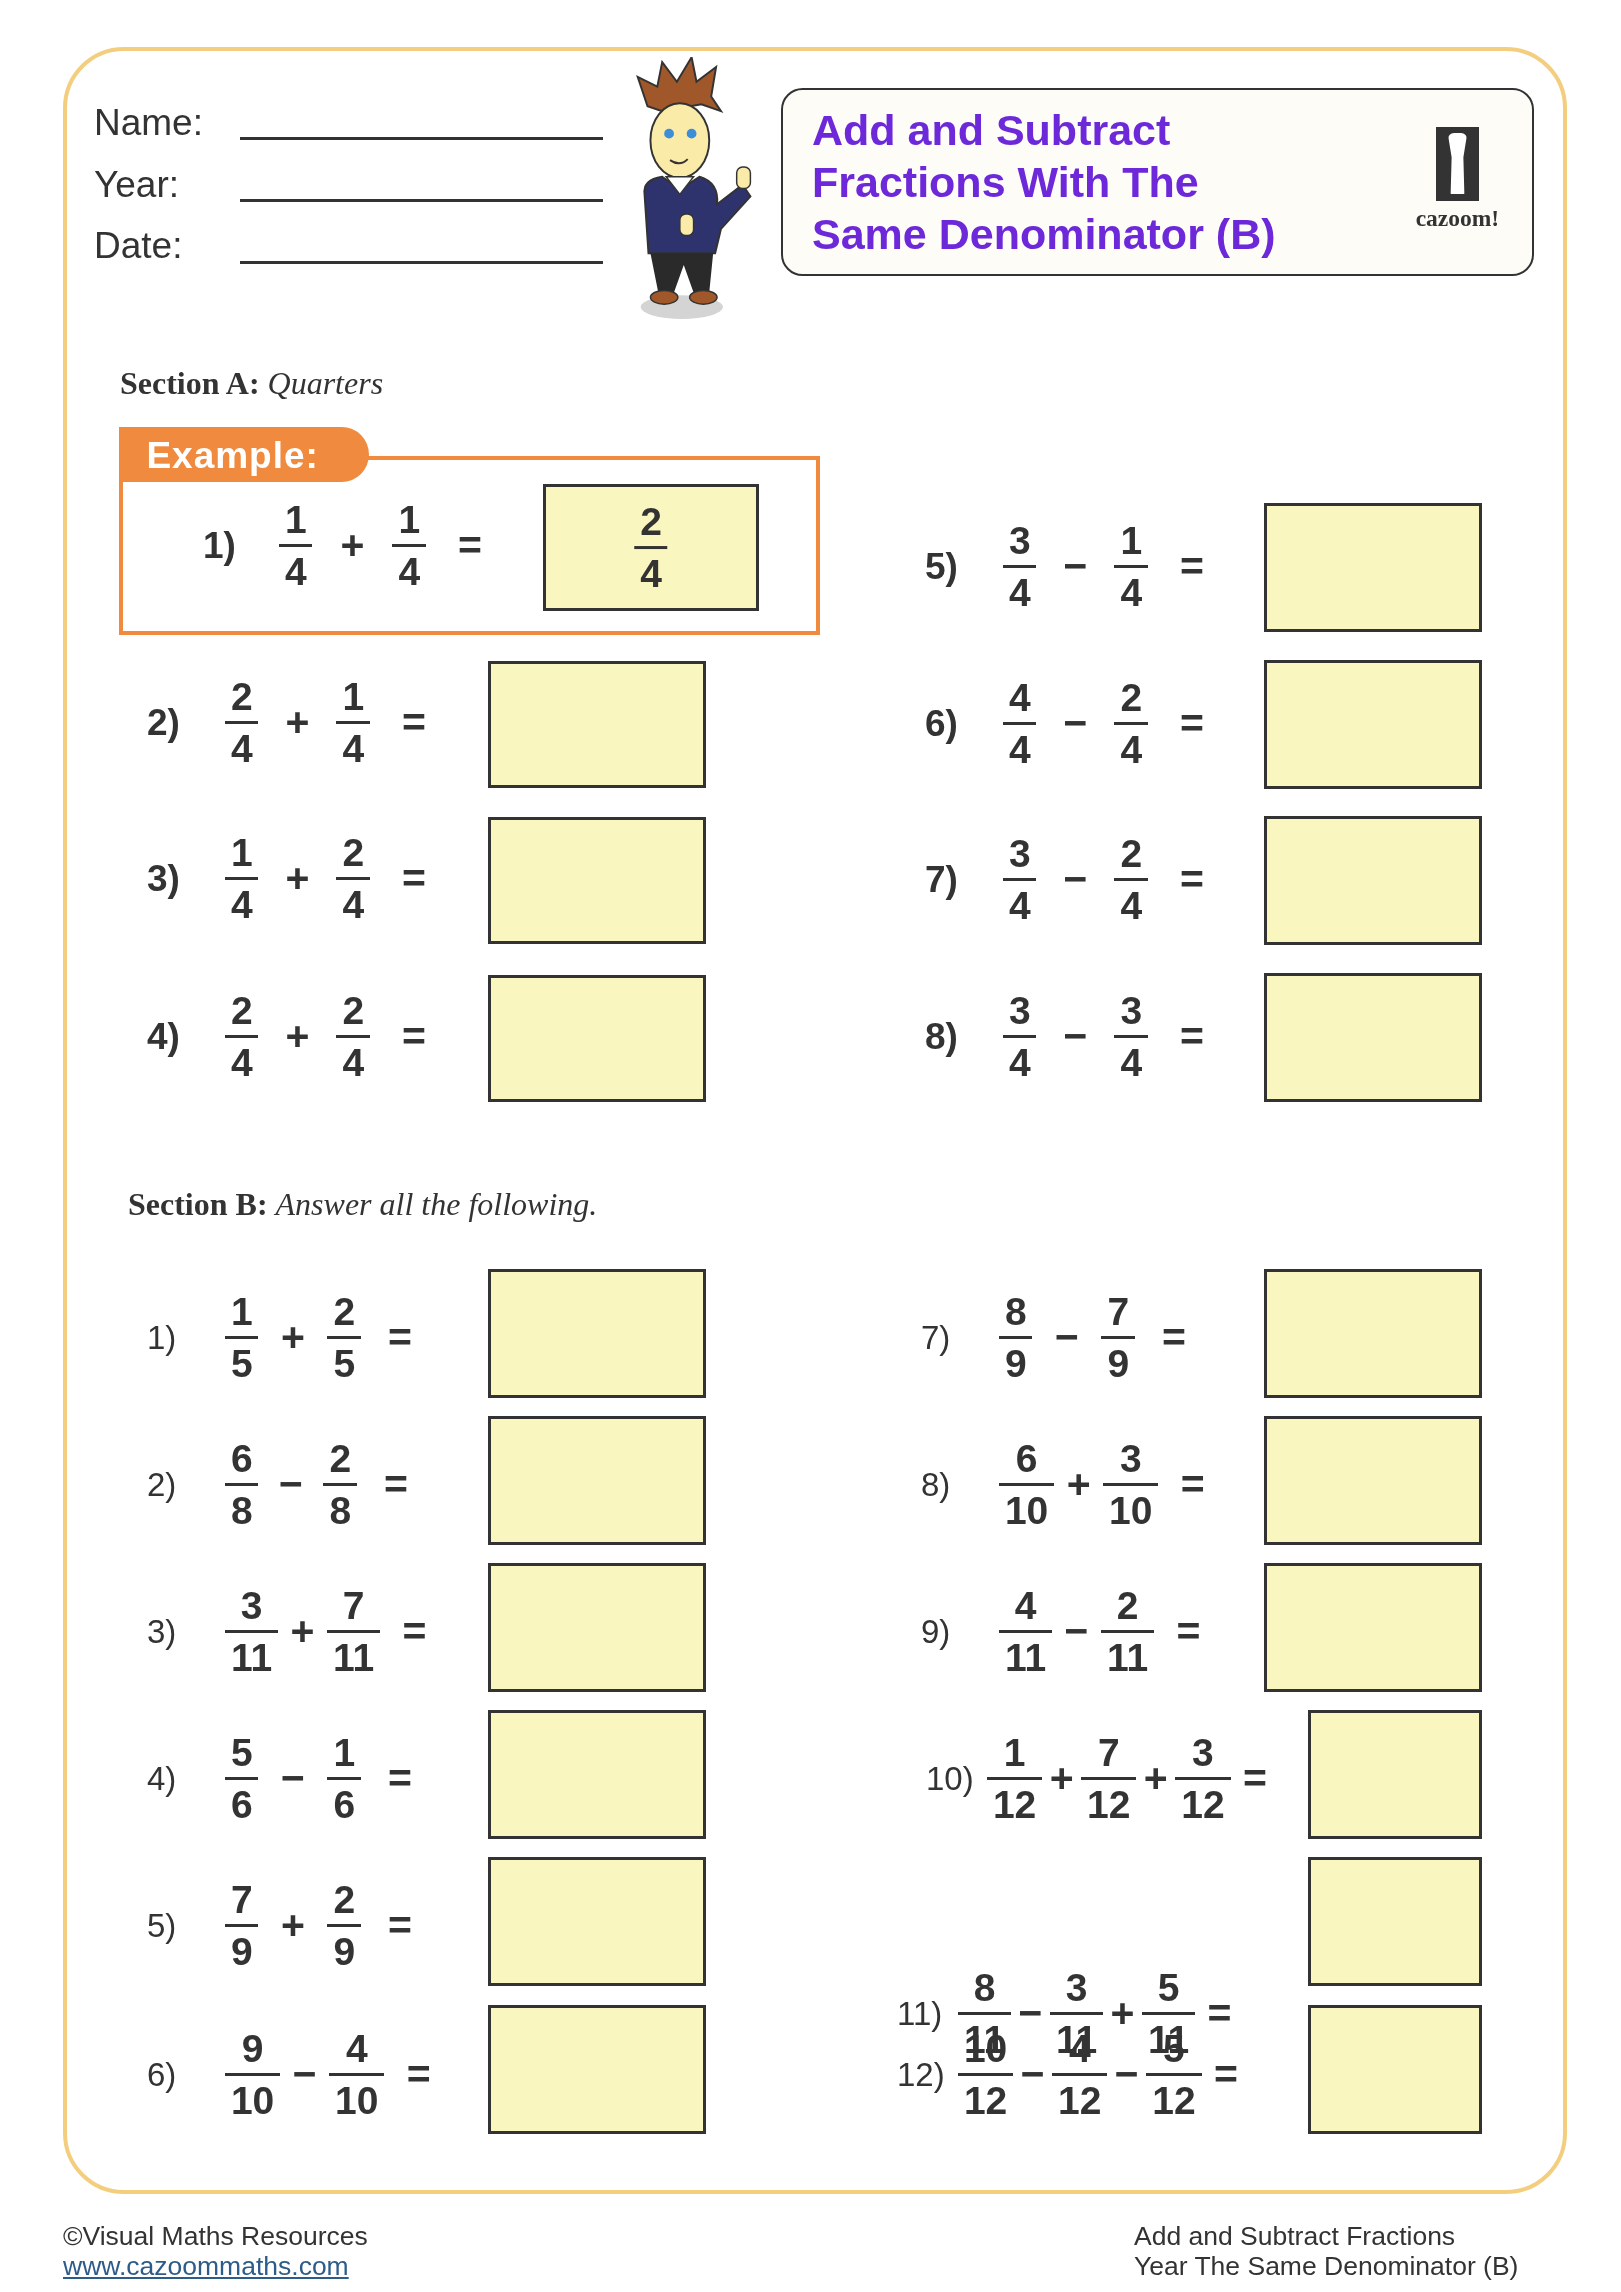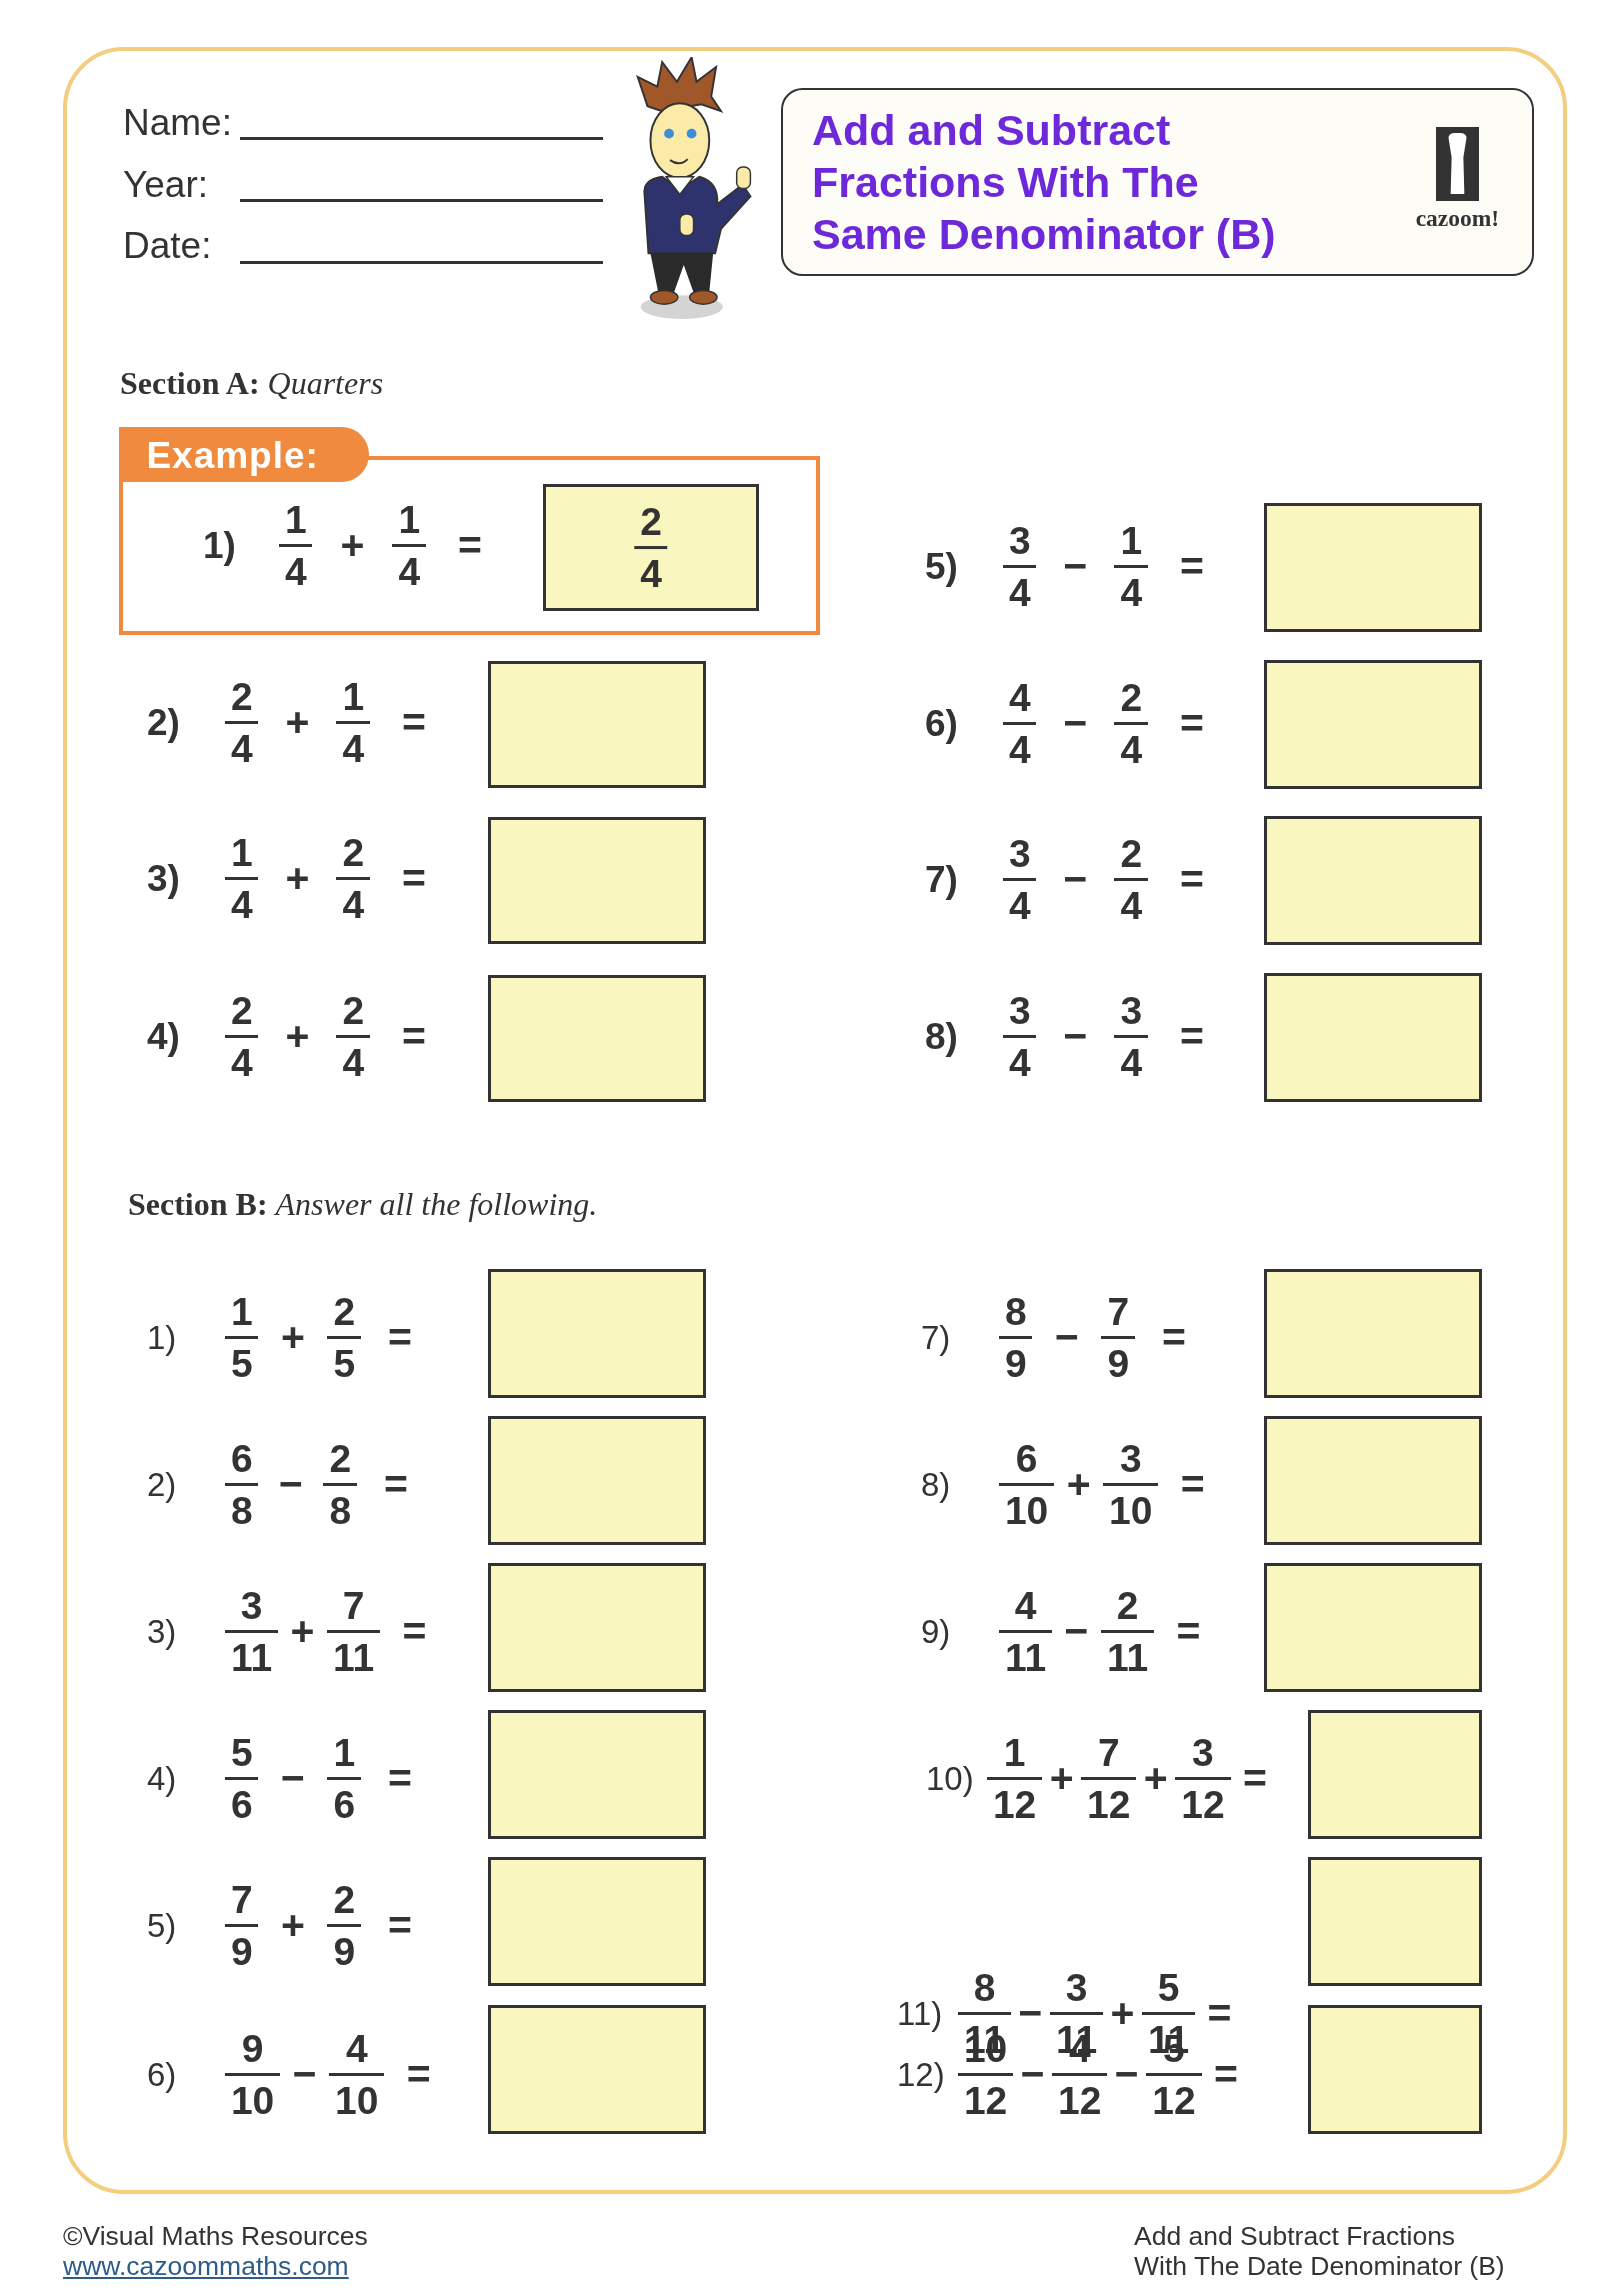--- a/index.html
+++ b/index.html
@@ -1,20 +1,20 @@
 <!DOCTYPE html>
 <html><head>
 <meta charset="utf-8">
 <style>
   html, body { margin:0; padding:0; background:#ffffff; }
   body { width:1621px; height:2293px; position:relative; overflow:hidden;
          font-family:"Liberation Sans", sans-serif; color:#333333; }
   .frame { position:absolute; left:63px; top:47px; width:1504px; height:2147px;
            border:4.9px solid #F3CE7E; border-radius:61px; box-sizing:border-box; }
-  .field-label { position:absolute; left:94px; font-size:37px; color:#333;margin-left:29px; }
+  .field-label { position:absolute; left:94px; font-size:37px; color:#333; }
   .field-line { position:absolute; left:240px; width:363px; height:2.9px; background:#333; }
   .mascot { position:absolute; left:623px; top:57px; width:147px; height:267px; }
   .title-box { position:absolute; left:781px; top:88px; width:753px; height:188px;
                border:2.9px solid #333; border-radius:21.6px; background:#FDFCF7; box-sizing:border-box; }
   .title-text { position:absolute; left:29px; top:13.7px; font-size:43px; font-weight:bold;
                 line-height:52px; color:#6d28d9; width:549px; }
   .logo { position:absolute; right:19.6px; top:37px; width:110px; height:116px; text-align:center; }
   .logo-box { margin:0 auto; width:43px; height:74px; background:#333; position:relative; }
   .logo-drum { position:absolute; left:11.8px; top:5.9px; width:19.6px; height:61px; background:#fff;
                border-radius:5.9px 5.9px 3.9px 3.9px; clip-path:polygon(0 0,100% 0,80% 40%,85% 100%,15% 100%,20% 40%); }
@@ -459,15 +459,15 @@
   <span class="op" style="width:49px">=</span>
 </div>
 <div class="ans" style="left:1308px; top:2005px; width:174px; height:129px"></div>
 
 <div class="footer" style="left:63px; top:2221px">
   <div>©Visual Maths Resources</div>
   <a>www.cazoommaths.com</a>
 </div>
 <div class="footer" style="left:1134px; top:2221px">
   <div>Add and Subtract Fractions</div>
-  <div>With The Date Denominator (B)</div>
+  <div>Year The Same Denominator (B)</div>
 </div>
 
 
 </body></html>

